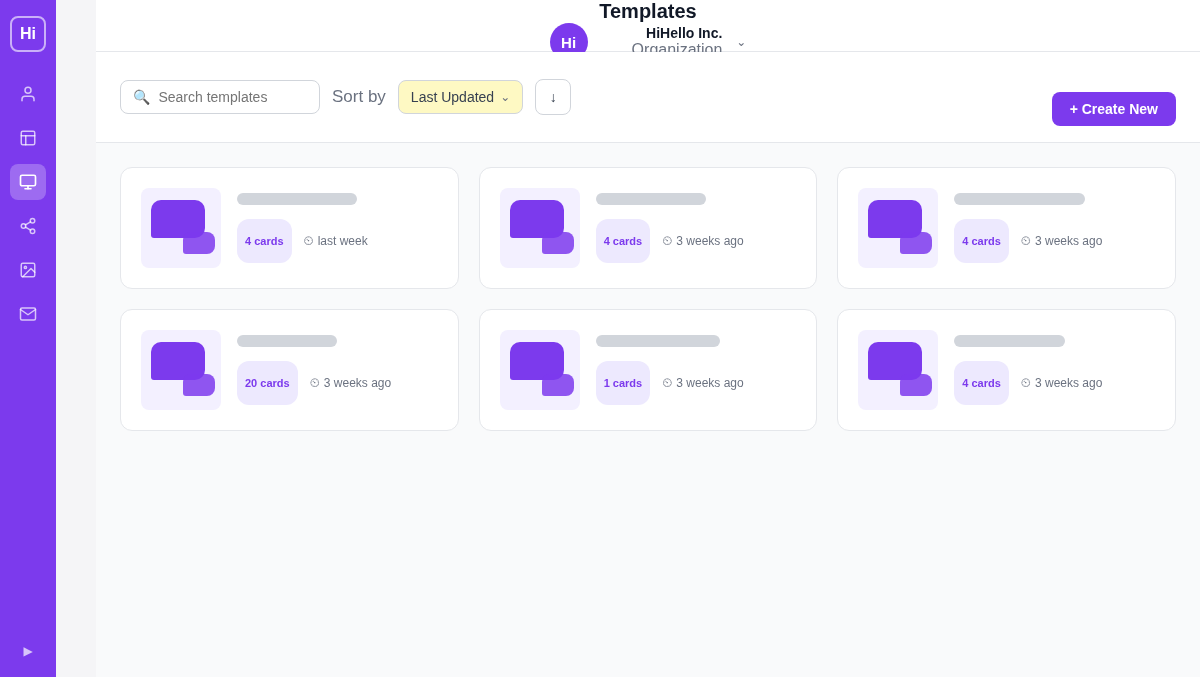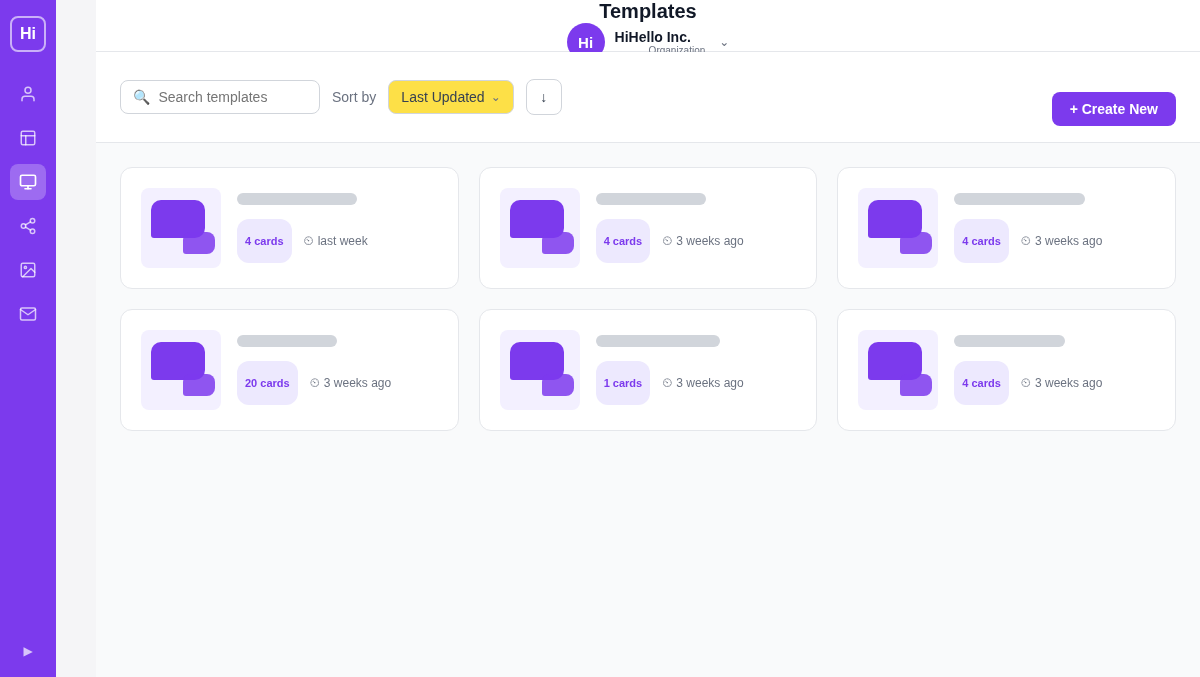--- a/index.html
+++ b/index.html
@@ -61,23 +61,23 @@
 
     .org-info {
       display: flex; align-items: center; gap: 10px; cursor: pointer;
     }
     .org-avatar {
       width: 38px; height: 38px; border-radius: 50%;
       background: #7c3aed;
       display: flex; align-items: center; justify-content: center;
       color: white; font-weight: 700; font-size: 15px;
     }
-    .org-text { display: flex; flex-direction: column; }
+    .org-text { display: flex; flex-direction: column; text-align: right; }
     .org-name { font-size: 14px; font-weight: 600; color: #111827; }
-    .org-role { font-size: 10px; color: #6b7280; margin-left: 34px; }
+    .org-role { font-size: 16px; color: #6b7280; margin-left: 34px; }
     .org-chevron { color: #6b7280; font-size: 12px; margin-left: 4px; }
 
     
     .toolbar {
       background: white;
       padding: 16px 24px;
       display: flex; align-items: center; gap: 12px;
       border-bottom: 1px solid #e5e7eb;
       flex-shrink: 0;
     }
@@ -85,26 +85,26 @@
       display: flex; align-items: center; gap: 8px;
       border: 1px solid #d1d5db; border-radius: 8px;
       padding: 8px 12px; flex: 0 0 200px;
       background: white;
     }
     .search-icon { color: #9ca3af; font-size: 14px; }
     .search-input {
       border: none; outline: none; font-size: 14px; color: #ef4444;
       background: transparent; width: 100%;
     }
-    .sort-label { font-size: 14px; color: #6b7280; white-space: nowrap; }
+    .sort-label { font-size: 17px; color: #6b7280; white-space: nowrap; }
     .sort-dropdown {
       display: flex; align-items: center; gap: 6px;
       border: 1px solid #d1d5db; border-radius: 8px;
       padding: 8px 12px; cursor: pointer;
-      font-size: 14px; color: #374151; background: #fde047;
+      font-size: 14px; color: #374151; background: #fef9c3;
     }
     .sort-chevron { color: #6b7280; font-size: 12px; }
     .sort-dir-btn {
       width: 36px; height: 36px; border: 1px solid #d1d5db; border-radius: 8px;
       display: flex; align-items: center; justify-content: center;
       cursor: pointer; color: #374151; font-size: 14px; background: white;
     }
     .spacer { flex: 1; }
     .create-btn {
       background: #7c3aed; color: white;

